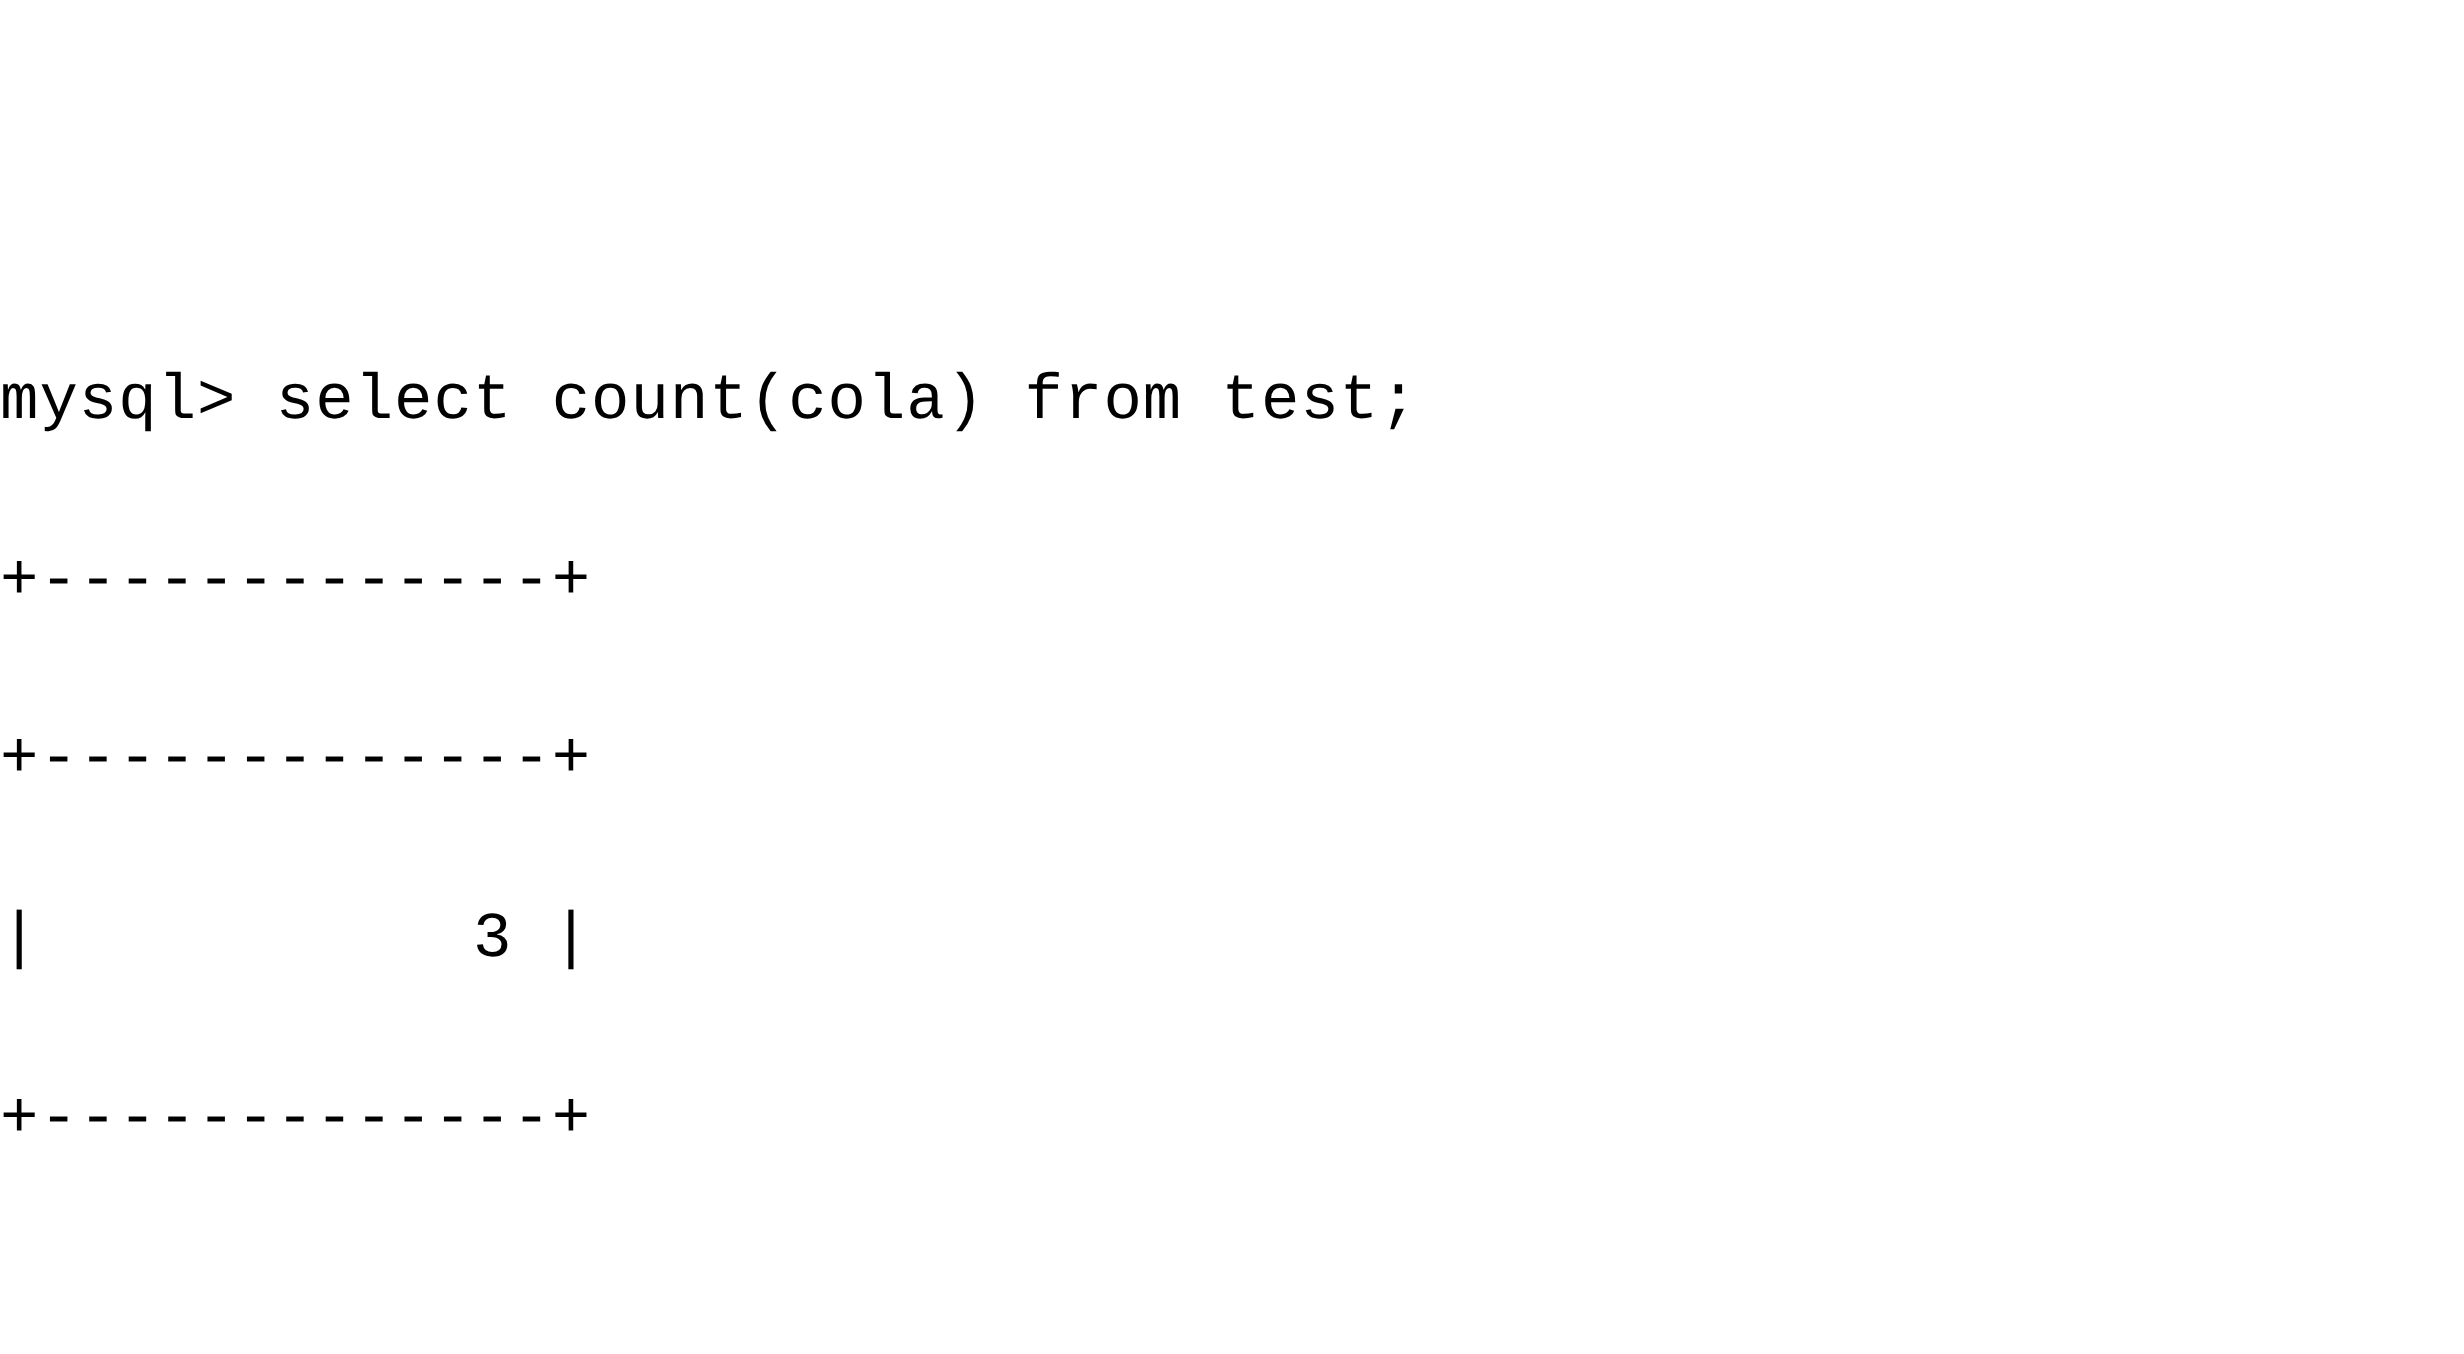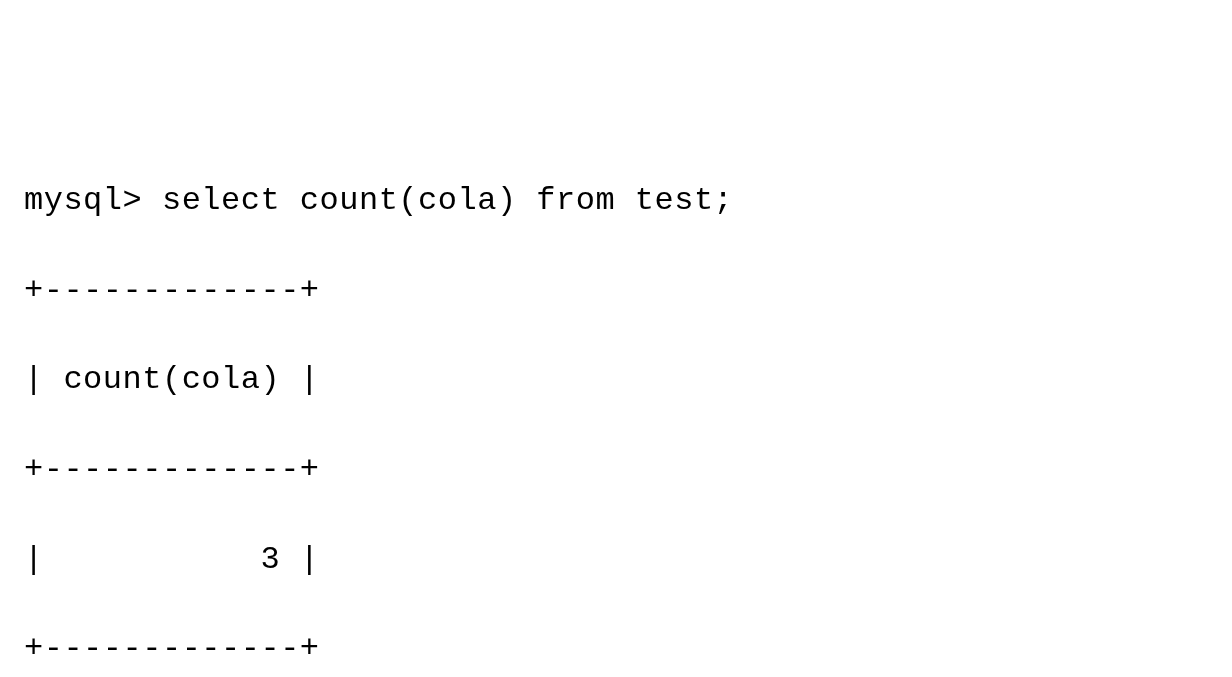--- a/index.html
+++ b/index.html
@@ -11,31 +11,29 @@
       background: #ffffff;
       color: #000000;
       white-space: pre;
       letter-spacing: 0.5px;
     }
     .terminal {
       padding: 0;
     }
     .line {
       display: block;
-      padding-left: 24px;
     }
   </style>
 </head>
 <body>
 
 
 <div class="terminal">
 <span class="line">mysql&gt; select count(cola) from test;</span>
 <span class="line">+-------------+</span>
-<span class="line">| count(cola) |</span>
 <span class="line">+-------------+</span>
 <span class="line">|           3 |</span>
 <span class="line">+-------------+</span>
 
 <span class="line"></span>
 
 
 
 
 

